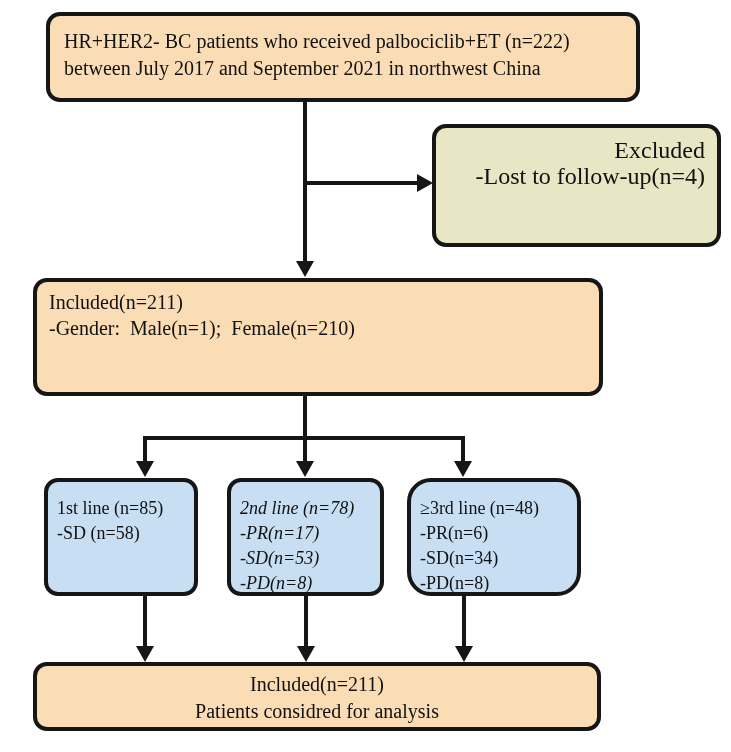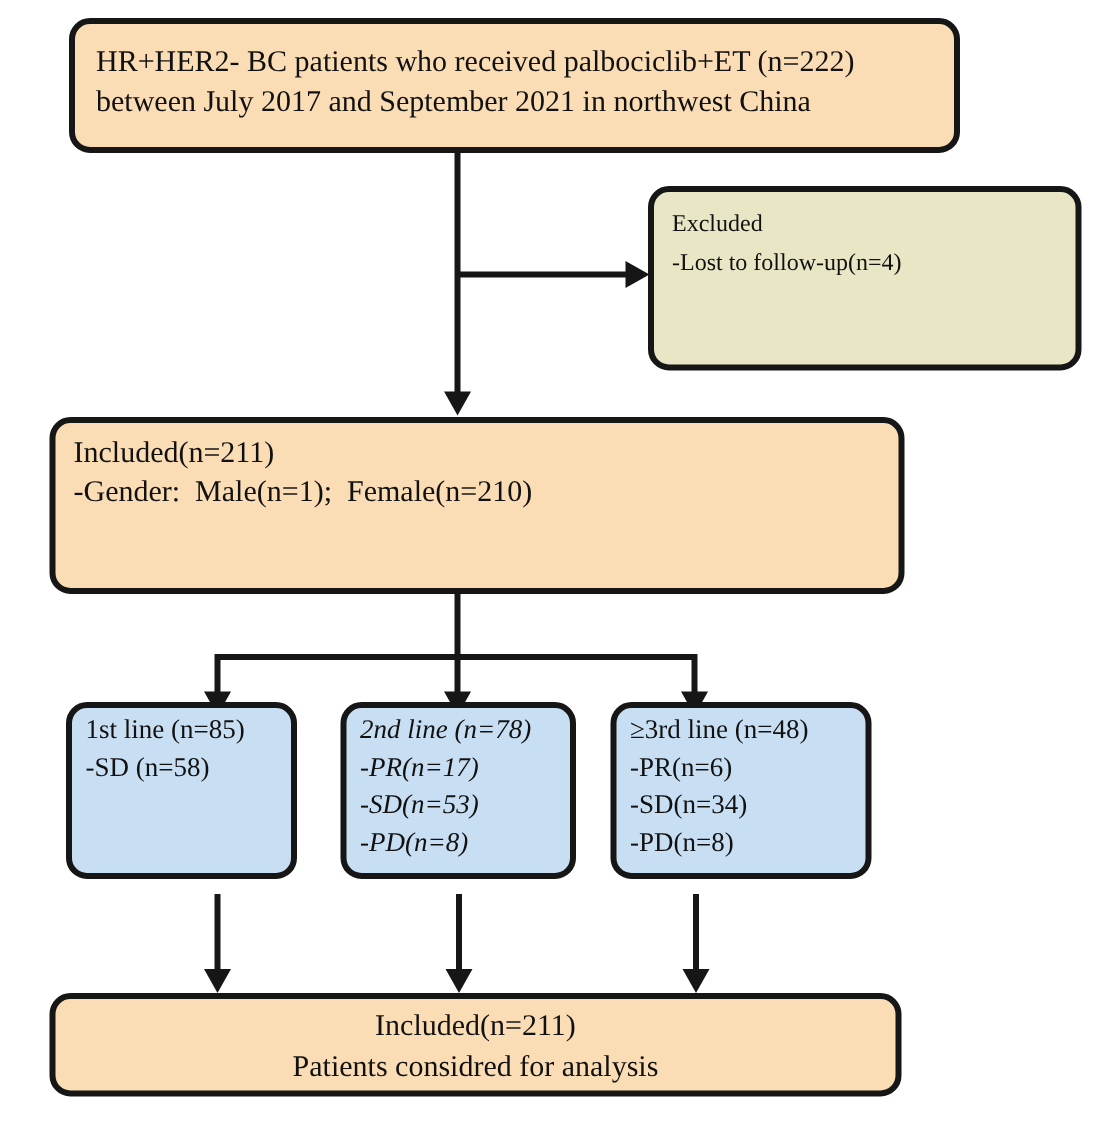--- a/index.html
+++ b/index.html
@@ -26,26 +26,26 @@
     box-sizing:border-box;
     border:4px solid var(--line);
     border-radius:14px;
     color:#111;
   }
   .box .ln{display:block;white-space:pre-wrap;}
   .peach{background:var(--peach);}
   .khaki{background:var(--khaki);}
   .blue{background:var(--blue);}
   .box-source{left:20px;top:12px;width:594px;height:90px;padding:12px 14px;font-size:20px;line-height:27px;margin-left:26px;}
-  .box-excluded{left:432px;top:124px;width:289px;height:123px;padding:9px 12px;font-size:16px;line-height:26px;}
+  .box-excluded{left:432px;top:124px;width:289px;height:123px;padding:9px 12px;font-size:24px;line-height:26px;text-align:right;}
   .box-included{left:33px;top:278px;width:570px;height:118px;padding:7px 12px;font-size:20px;line-height:26px;}
-  .box-branch{top:468px;height:118px;padding:2px 9px;font-size:18px;line-height:25px;}
+  .box-branch{top:478px;height:118px;padding:14px 9px;font-size:18px;line-height:25px;}
   .box-line1{left:44px;width:154px;}
   .box-line2{left:227px;width:157px;font-style:italic;}
-  .box-line3{left:407px;width:174px;}
+  .box-line3{left:407px;width:174px;border-radius:24px;}
   .box-final{left:33px;top:662px;width:568px;height:69px;padding:5px 10px;font-size:20px;line-height:27px;text-align:center;}
 </style>
 </head>
 <body>
 
 <div class="stage">
 
   <svg class="connectors" viewBox="0 0 731 752" aria-hidden="true">
 
     <line x1="305" y1="102" x2="305" y2="263"></line>

